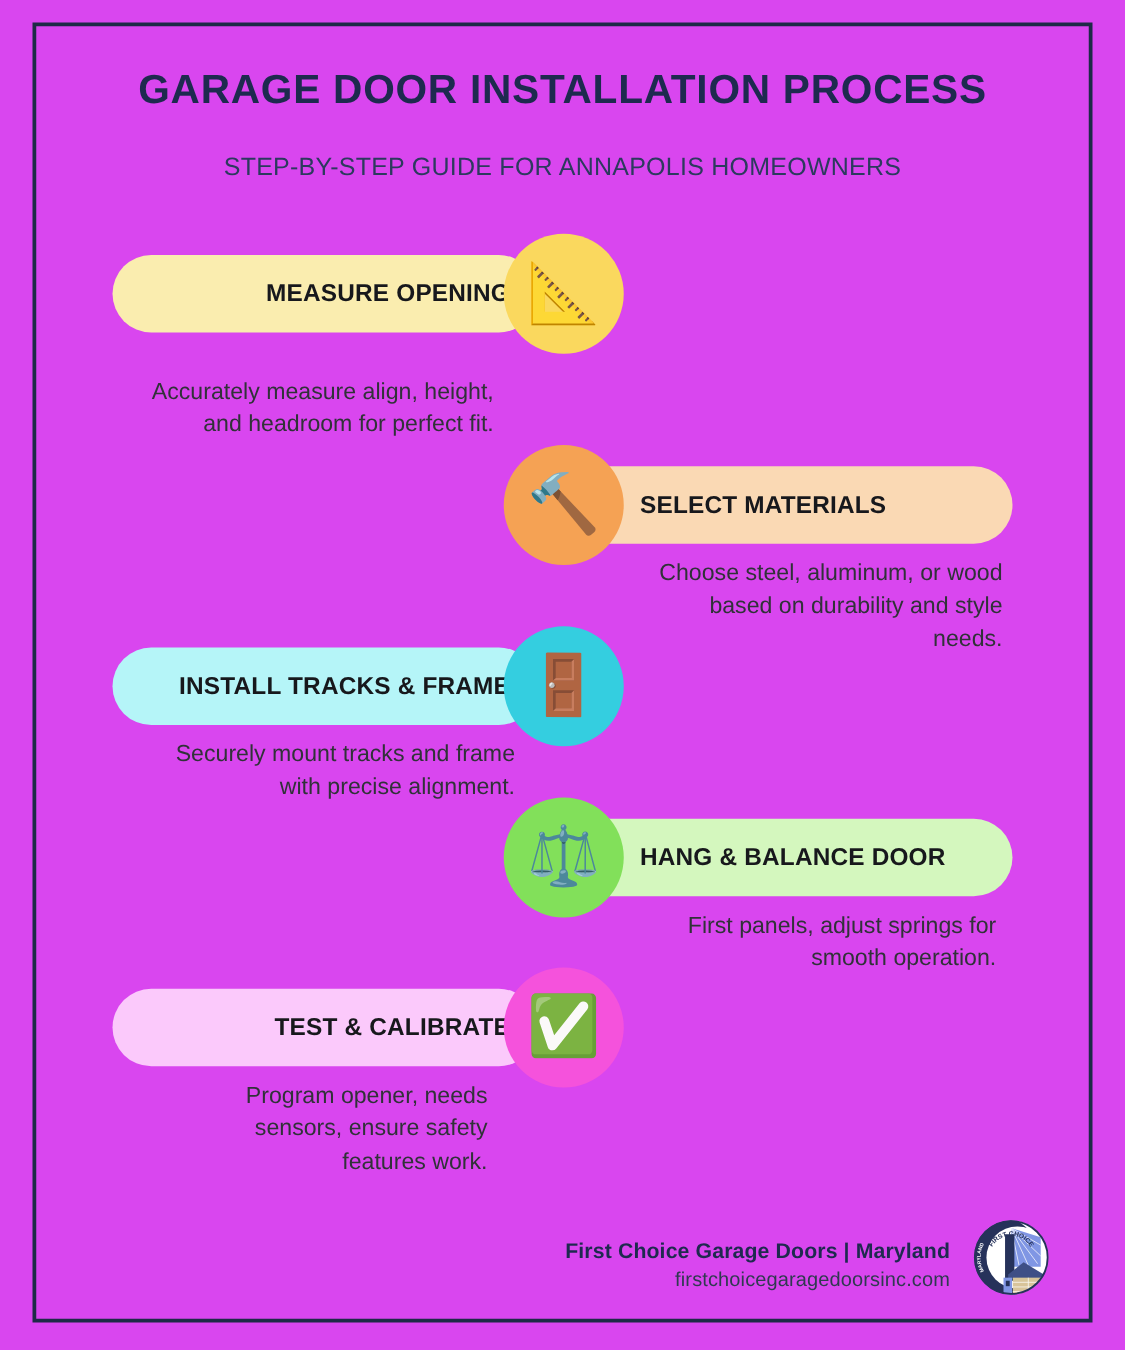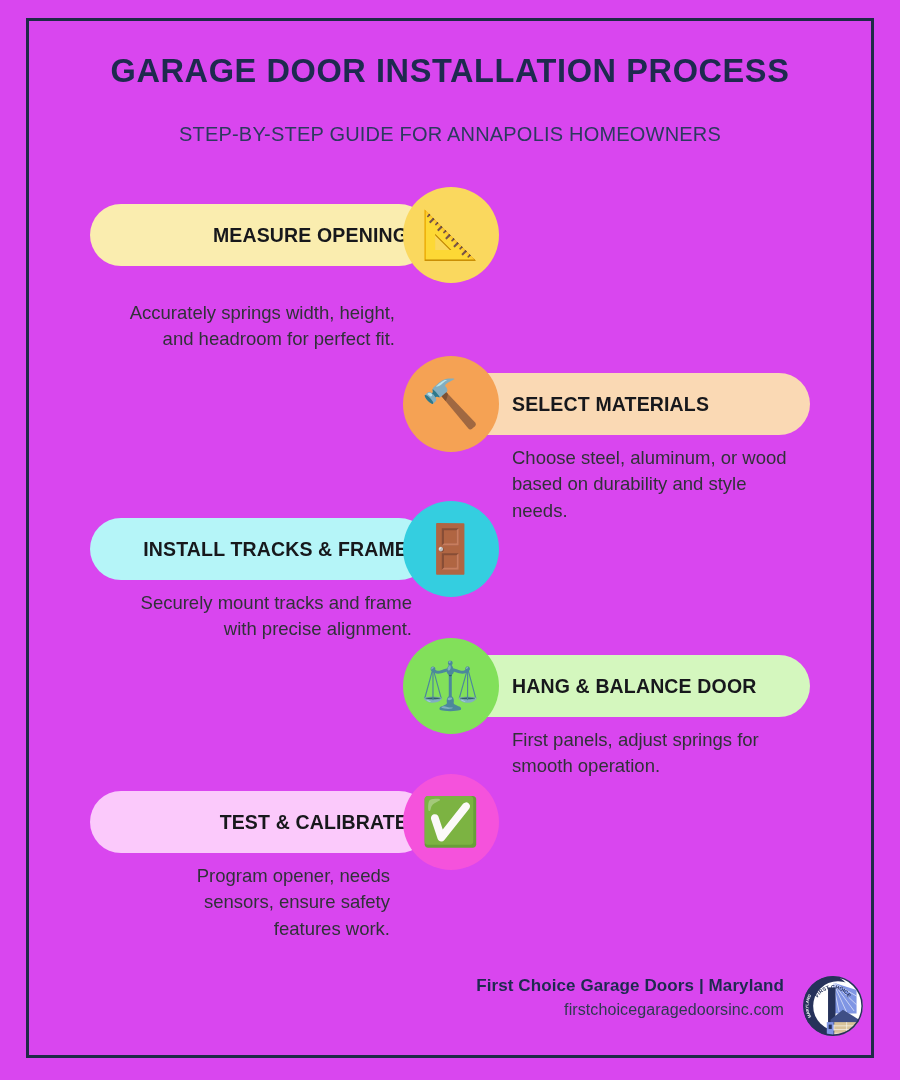--- a/index.html
+++ b/index.html
@@ -118,32 +118,32 @@
   
   .step.right .pill { left: 90px; }
   .step.right .pill-label { margin-left: auto; margin-right: 22px; }
   .step.right .circle { left: 403px; }
   .step.right .desc { right: 505px; text-align: right; }
 
   
   .step.left .pill { left: 452px; }
   .step.left .pill-label { margin-left: 60px; }
   .step.left .circle { left: 403px; }
-  .step.left .desc { left: 512px; text-align: left; }
+  .step.left .desc { left: 512px; text-align: right; }
 
   
   .footer {
     position: absolute;
     left: 0;
     top: 975px;
     width: 900px;
     display: flex;
-    align-items: flex-start;
+    align-items: flex-end;
     justify-content: flex-end;
-    padding-right: 36px;
+    padding-right: 60px;
     box-sizing: border-box;
   }
   .footer-text {
     text-align: right;
     margin-right: 18px;
   }
   .brand {
     font-family: "Liberation Sans", sans-serif;
     font-size: 17px;
     font-weight: 700;
@@ -179,21 +179,21 @@
 
   <div class="steps">
 
     <div class="step right" style="top:0px">
       <div class="pill" style="top: 4px; width: 340px; background: rgb(250, 237, 175); justify-content: flex-end;">
         <span class="pill-label">MEASURE OPENING</span>
       </div>
       <div class="circle" style="top: -13px; background: rgb(250, 216, 94);">
         <span class="glyph">📐</span>
       </div>
-      <div class="desc" style="top: 100px; color: rgb(48, 50, 56);">Accurately springs width, height, and headroom for perfect fit.</div>
+      <div class="desc" style="top: 100px; color: rgb(48, 50, 56);">Accurately measure align, height, and headroom for perfect fit.</div>
     </div>
 
     <div class="step left" style="top:0px">
       <div class="pill" style="top: 173px; width: 358px; background: rgb(250, 217, 180);">
         <span class="pill-label">SELECT MATERIALS</span>
       </div>
       <div class="circle" style="top: 156px; background: rgb(245, 162, 84);">
         <span class="glyph">🔨</span>
       </div>
       <div class="desc" style="top: 245px; width: 290px; color: rgb(48, 50, 56);">Choose steel, aluminum, or wood based on durability and style needs.</div>

